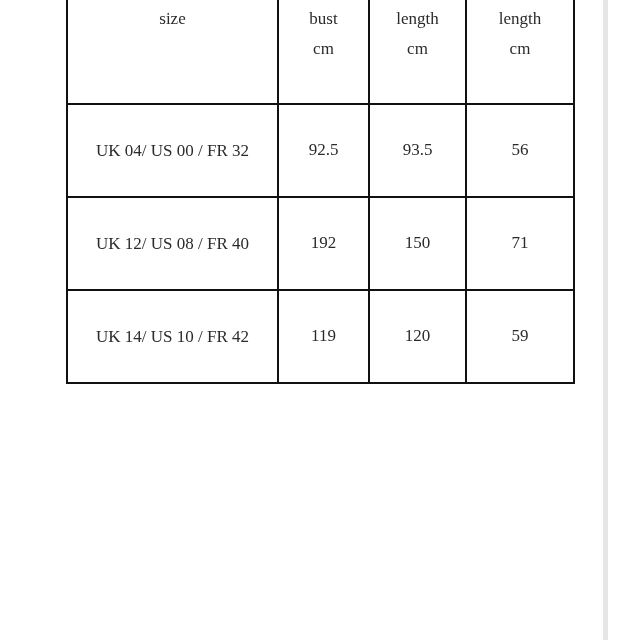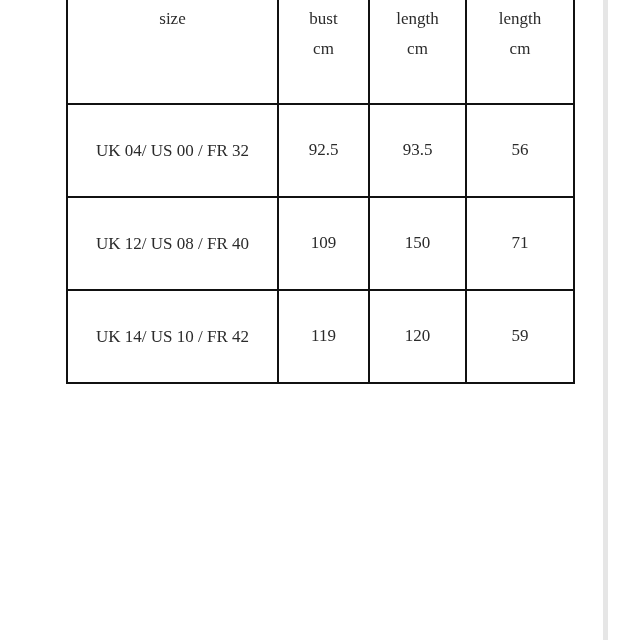--- a/index.html
+++ b/index.html
@@ -132,21 +132,21 @@
       </thead>
       <tbody>
         <tr>
           <td class="size-cell">UK 04/ US 00 / FR 32</td>
           <td class="num-cell">92.5</td>
           <td class="num-cell">93.5</td>
           <td class="num-cell">56</td>
         </tr>
         <tr>
           <td class="size-cell">UK 12/ US 08 / FR 40</td>
-          <td class="num-cell">109</td>
+          <td class="num-cell">192</td>
           <td class="num-cell">150</td>
           <td class="num-cell">71</td>
         </tr>
         <tr>
           <td class="size-cell">UK 14/ US 10 / FR 42</td>
           <td class="num-cell">119</td>
           <td class="num-cell">120</td>
           <td class="num-cell">59</td>
         </tr>
       </tbody>

